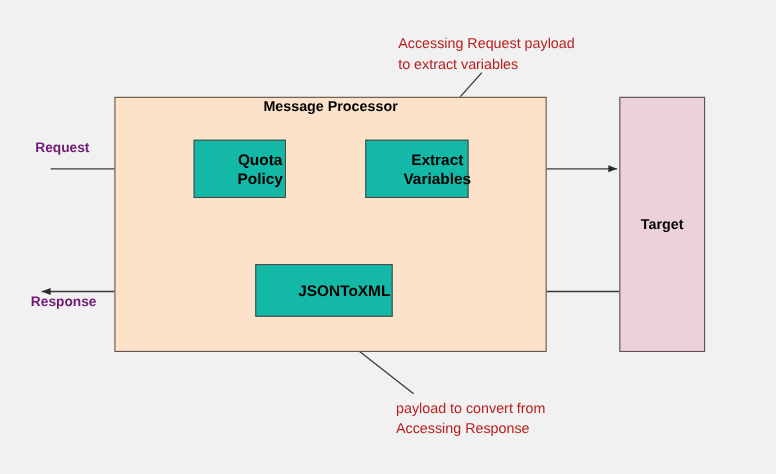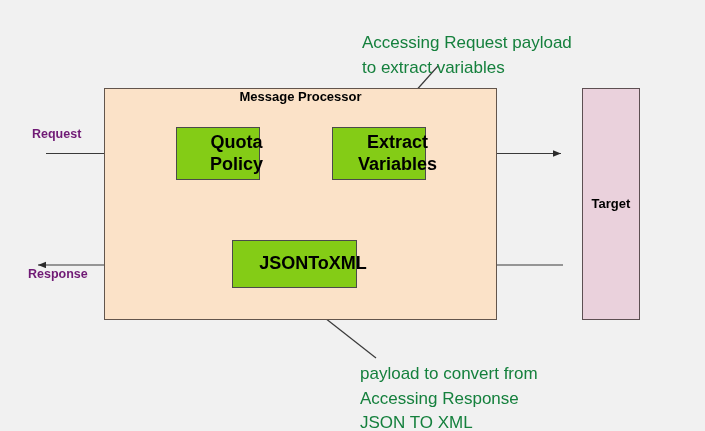--- a/index.html
+++ b/index.html
@@ -46,33 +46,32 @@
     top: 88px;
     width: 393px;
     height: 232px;
     background: #fbe2c8;
     border: 1.5px solid #62554c;
     font-size: 13px;
   }
   .target-box {
     left: 563px;
     top: 88px;
-    width: 58px;
+    width: 78px;
     height: 232px;
     background: #ead1dc;
     border: 1.5px solid #5d4f52;
     font-size: 13px;
     align-items: center;
     padding-top: 0;
-    margin-left: 19px;
   }
   .policy-box {
-    background: #84cc16;
+    background: #14b8a6;
     border: 1.5px solid #4a4a4a;
-    font-size: 18px;
+    font-size: 14px;
     padding-left: 37px;
   }
   .quota-box {
     left: 176px;
     top: 127px;
     width: 84px;
     height: 53px;
   }
   .extract-box {
     left: 332px;
@@ -97,22 +96,22 @@
     left: 32px;
     top: 127px;
   }
   .label-response {
     left: 28px;
     top: 236px;
     margin-top: 31px;
   }
   .annotation {
     position: absolute;
-    font-size: 17px;
-    color: #15803d;
+    font-size: 13px;
+    color: #b91c1c;
     line-height: 1.45;
     white-space: nowrap;
   }
   .anno-top {
     left: 362px;
     top: 31px;
   }
   .anno-bottom {
     left: 360px;
     top: 362px;
@@ -179,16 +178,15 @@
   <div class="edge-label label-response">Response</div>
 
   <div class="annotation anno-top">
     <div>Accessing Request payload</div>
     <div>to extract variables</div>
   </div>
 
   <div class="annotation anno-bottom">
     <div>payload to convert from</div>
     <div>Accessing Response</div>
-    <div>JSON TO XML</div>
   </div>
 
 </div>
 
 </body></html>

